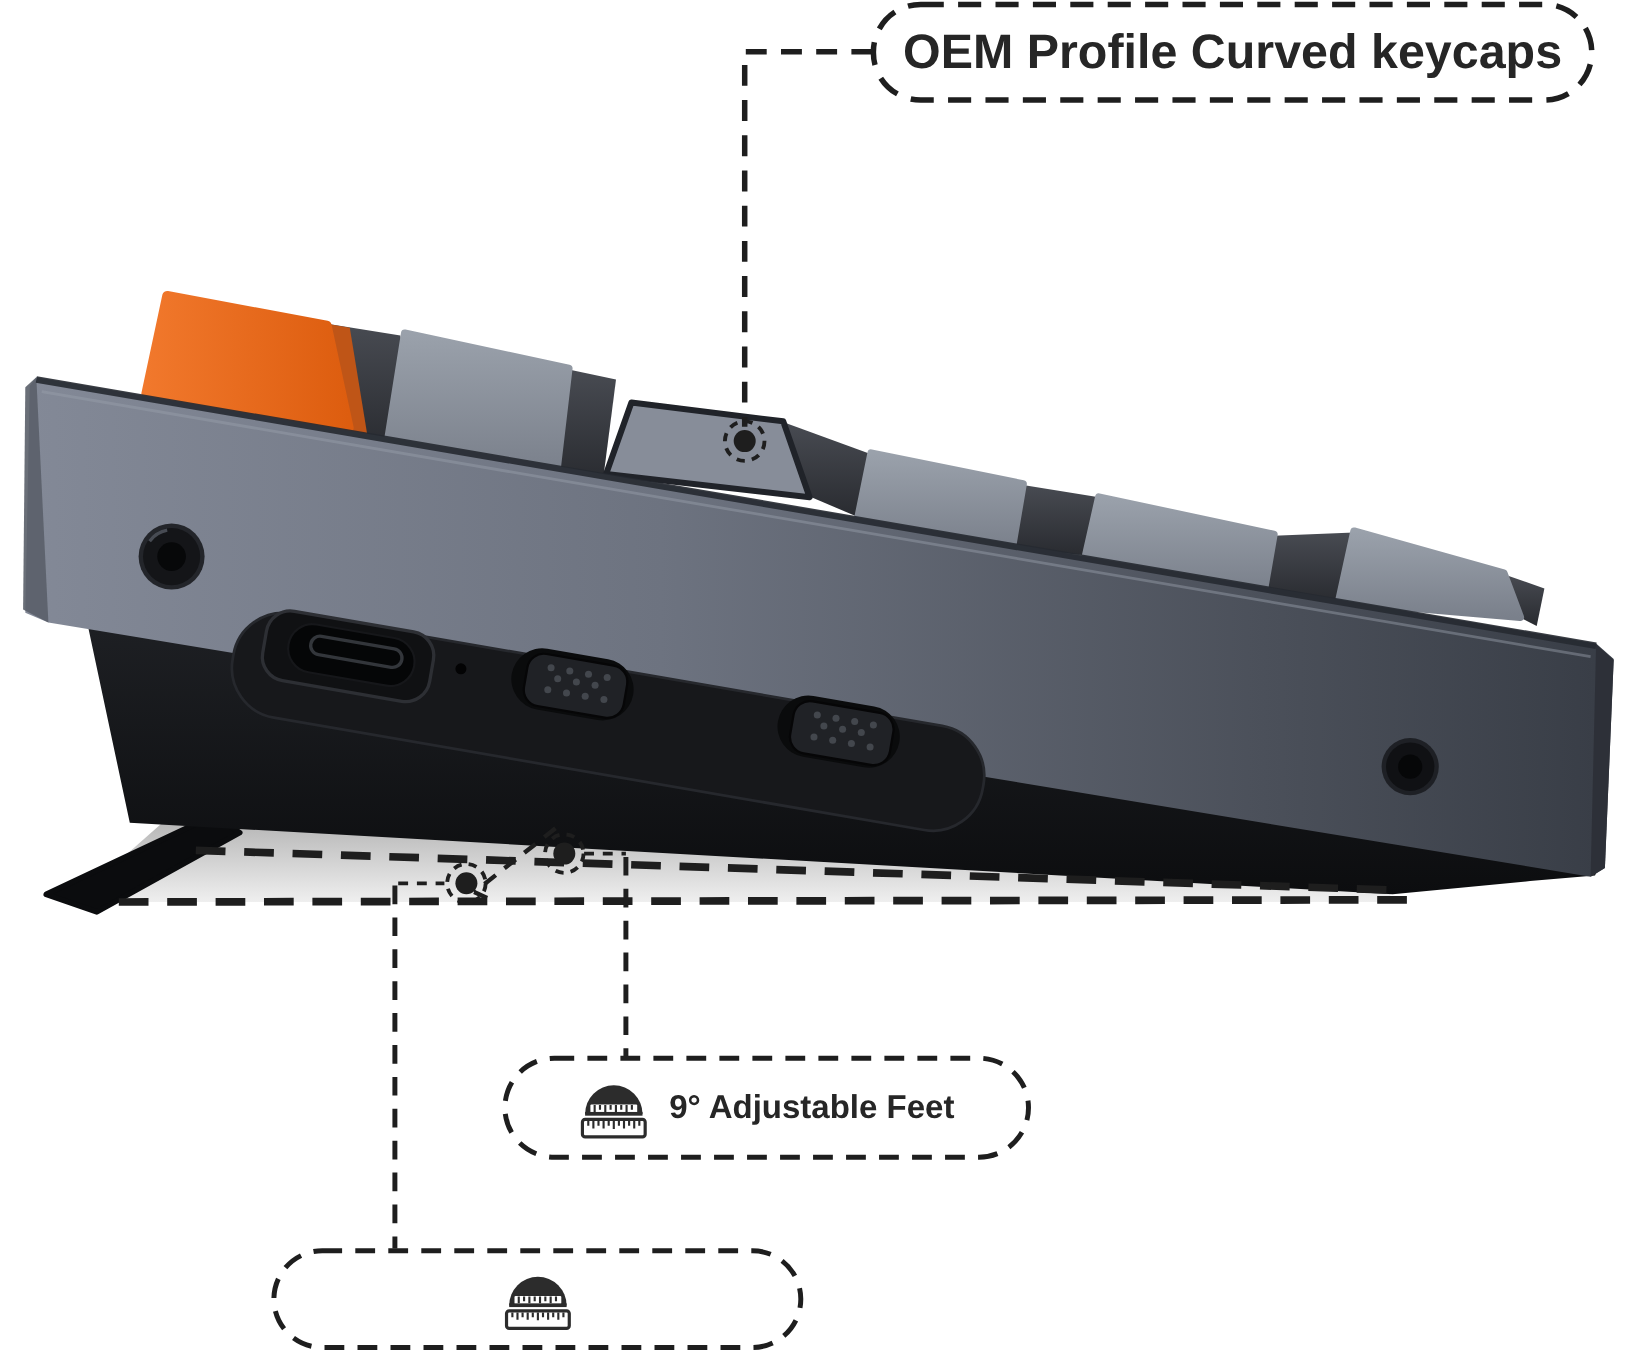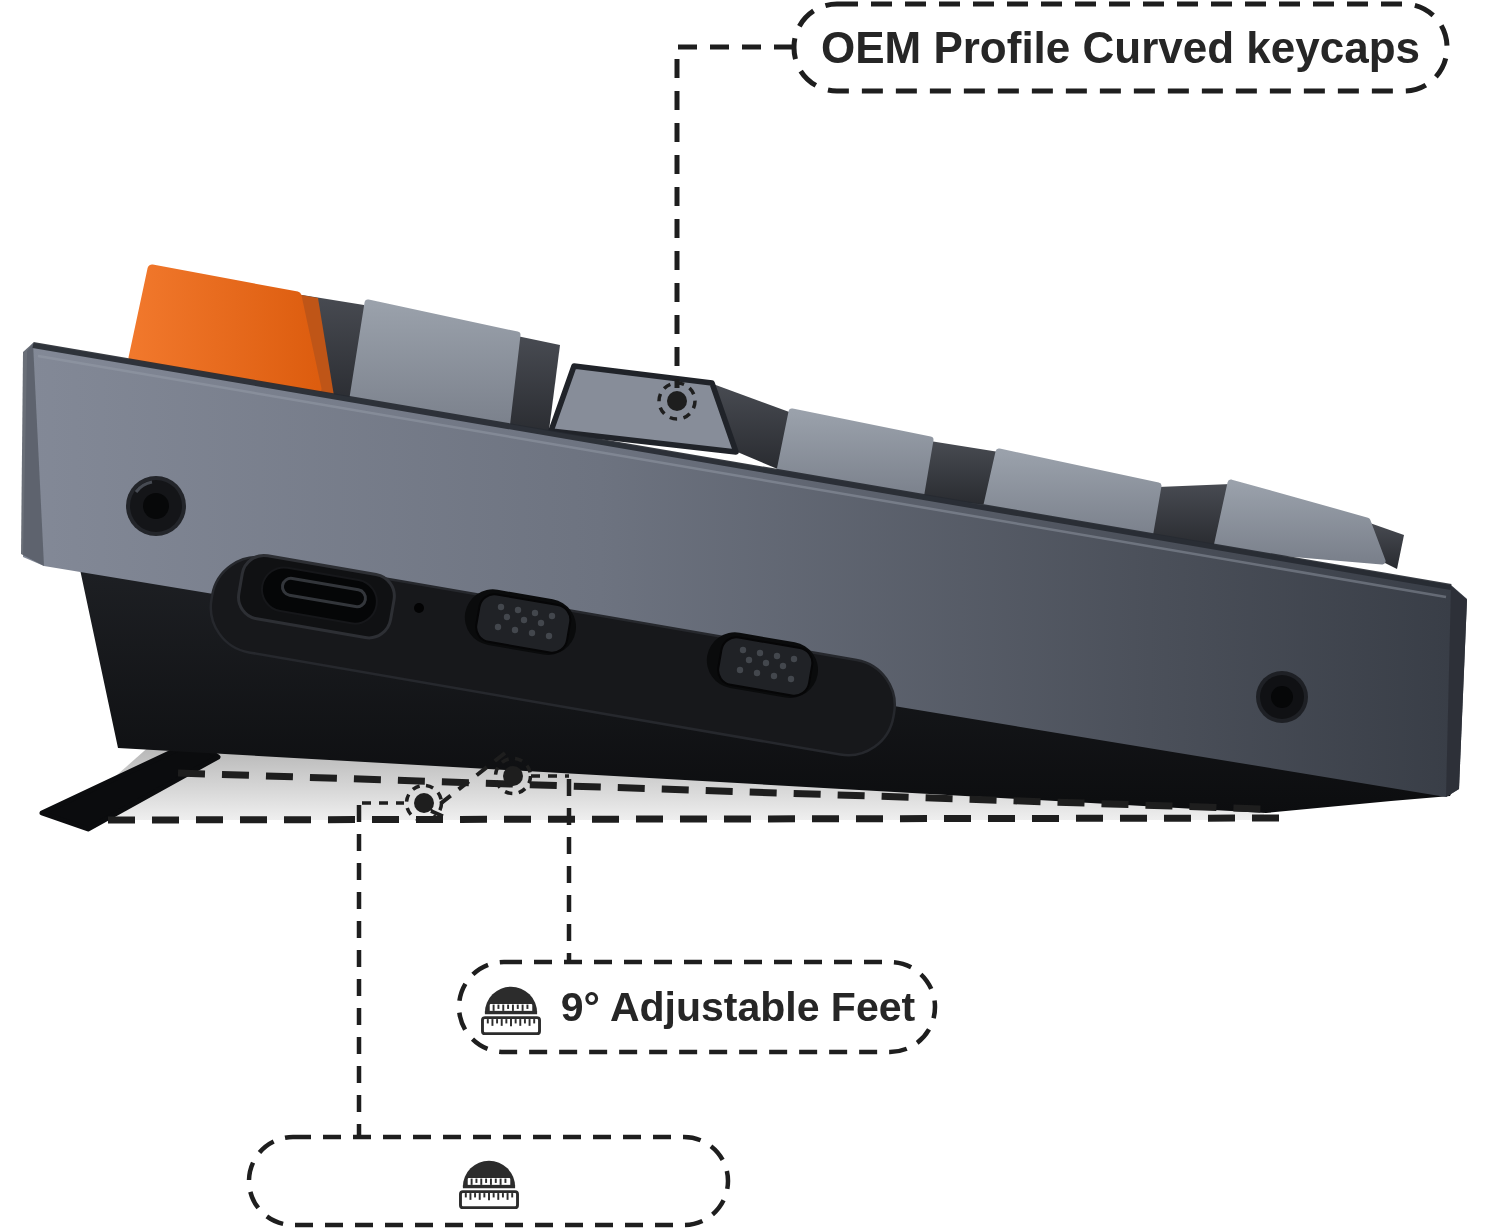--- a/index.html
+++ b/index.html
@@ -13,21 +13,21 @@
     font-family:"Liberation Sans", sans-serif;overflow:hidden;
   }
   .scene-svg{position:absolute;left:0;top:0;width:1500px;height:1230px;display:block;}
   .dash{fill:none;stroke:var(--c-annotation);}
   .tdot{fill:var(--c-annotation);}
   .callout{
     position:absolute;display:flex;align-items:center;justify-content:center;
     gap:18px;color:var(--c-text);font-weight:bold;white-space:nowrap;
   }
   .callout-top{left:794px;top:4px;width:653px;height:87px;font-size:44px;}
-  .callout-9{left:459px;top:962px;width:476px;height:90px;font-size:41px;}
+  .callout-9{left:459px;top:962px;width:476px;height:90px;font-size:30px;}
   .callout-6{left:249px;top:1137px;width:479px;height:88px;font-size:41px;}
   .feet-icon{flex:0 0 auto;display:block;}
 </style>
 </head>
 <body>
 
 <div class="scene">
   <svg class="scene-svg" viewBox="0 0 1500 1230" aria-hidden="true">
     <defs>
       <linearGradient id="gradFrame" x1="0" y1="0" x2="1" y2="0">

